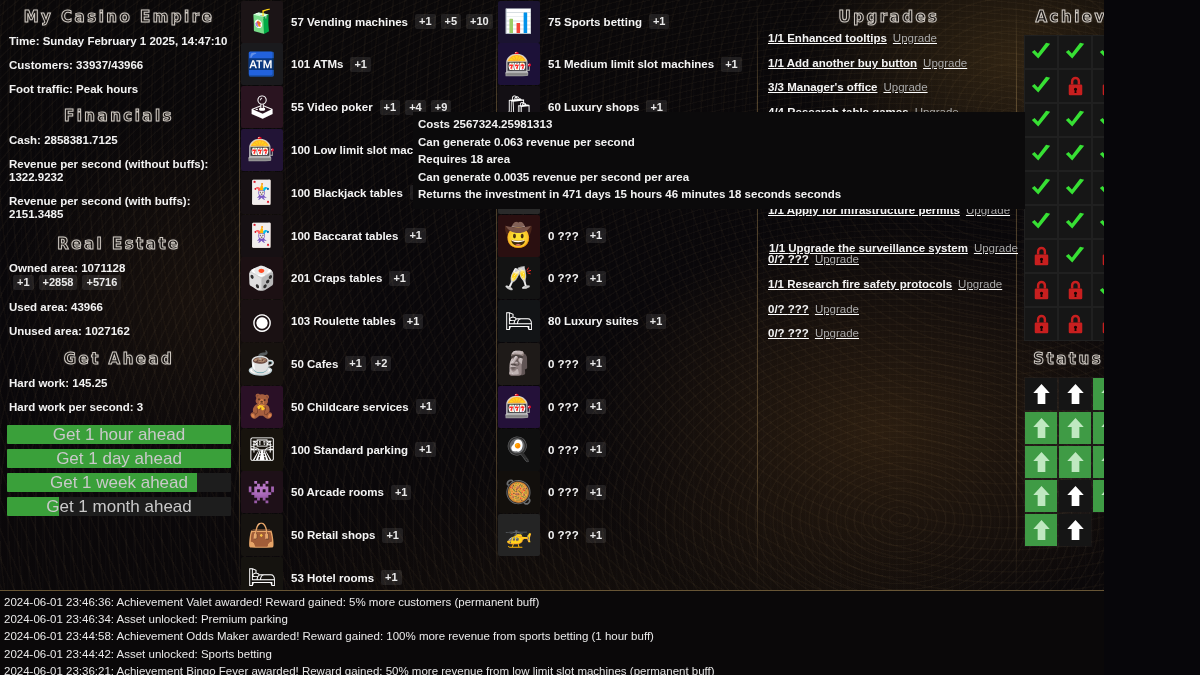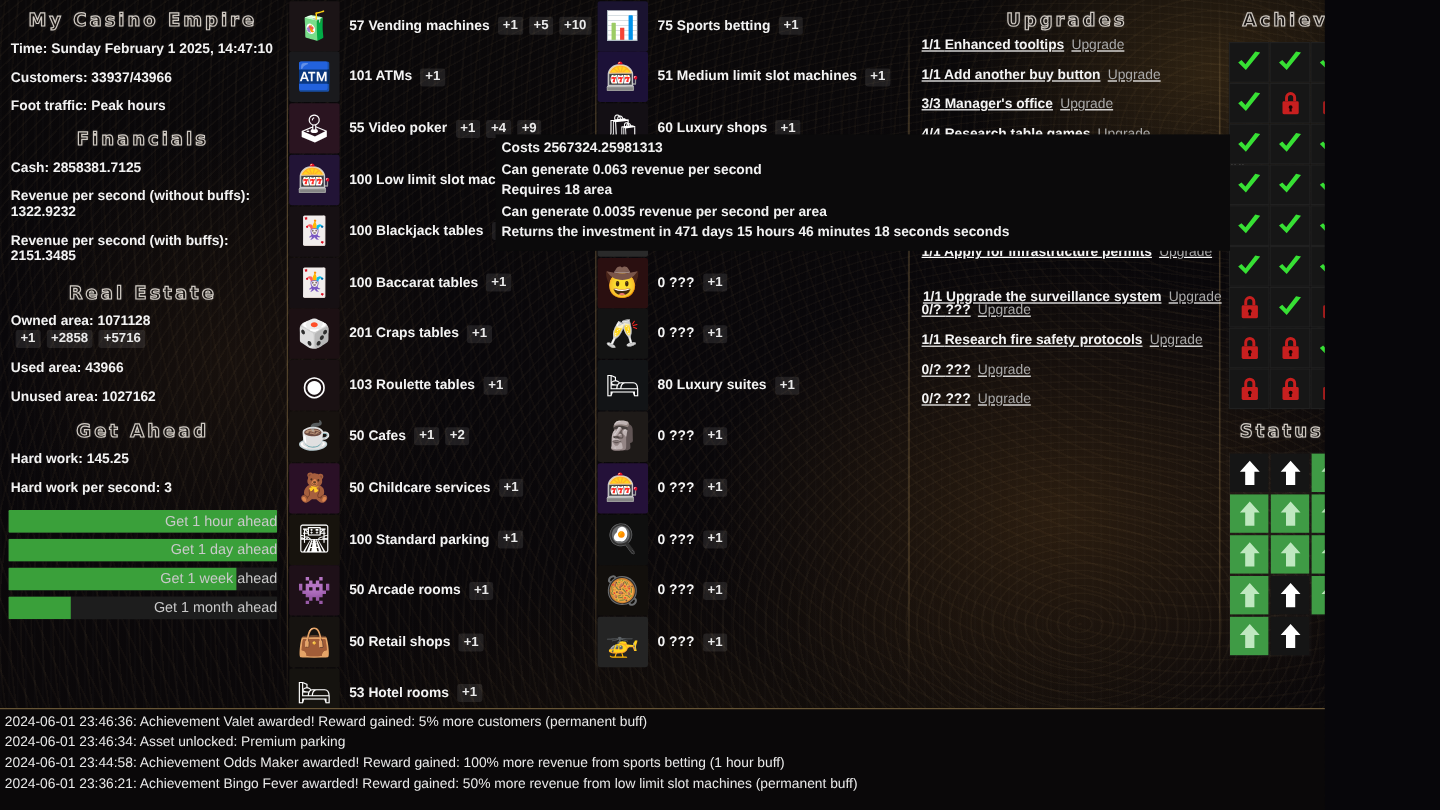--- a/index.html
+++ b/index.html
@@ -67,22 +67,22 @@
   .progbar {
     position: relative;
     height: 19px; margin: 0 0 5px 0;
     background: #1d1d1d;
     border-radius: 1px;
     overflow: hidden;
   }
   .progfill { position: absolute; left: 0; top: 0; bottom: 0; background: #3aa03a; }
   .proglabel {
     position: relative; z-index: 2;
-    text-align: right; line-height: 19px;
-    font-size: 12px; color: #c9c9c9; font-weight: normal;
+    text-align: center; line-height: 19px;
+    font-size: 17px; color: #c9c9c9; font-weight: normal;
   }
 
   
   .assetcol { position: absolute; top: 0; width: 256px; height: 590px; }
   #col1 { left: 241px; }
   #col2 { left: 498px; }
   .arow {
     position: absolute; left: 0; right: 0; height: 43px;
     display: flex; align-items: center;
   }
@@ -840,15 +840,16 @@
       <div>Can generate 0.063 revenue per second</div>
       <div>Requires 18 area</div>
       <div>Can generate 0.0035 revenue per second per area</div>
       <div>Returns the investment in 471 days 15 hours 46 minutes 18 seconds seconds</div>
     </div>
 
   <div id="log">
       <div class="logline">2024-06-01 23:46:36: Achievement Valet awarded! Reward gained: 5% more customers (permanent buff)</div>
       <div class="logline">2024-06-01 23:46:34: Asset unlocked: Premium parking</div>
       <div class="logline">2024-06-01 23:44:58: Achievement Odds Maker awarded! Reward gained: 100% more revenue from sports betting (1 hour buff)</div>
+      <div class="logline">2024-06-01 23:44:42: Asset unlocked: Sports betting</div>
       <div class="logline">2024-06-01 23:36:21: Achievement Bingo Fever awarded! Reward gained: 50% more revenue from low limit slot machines (permanent buff)</div>
     </div>
 </div>
 
 </body></html>

